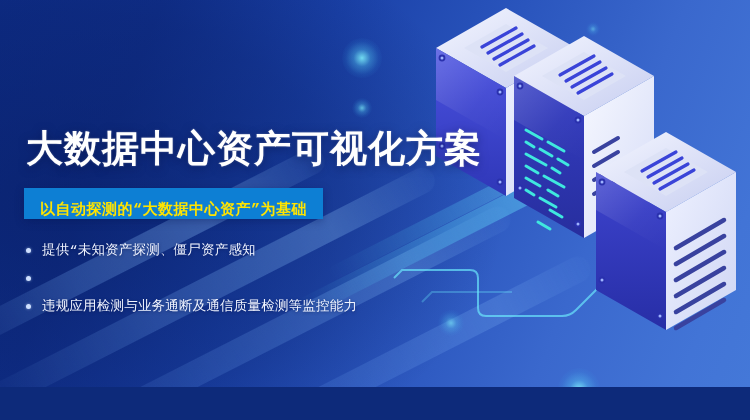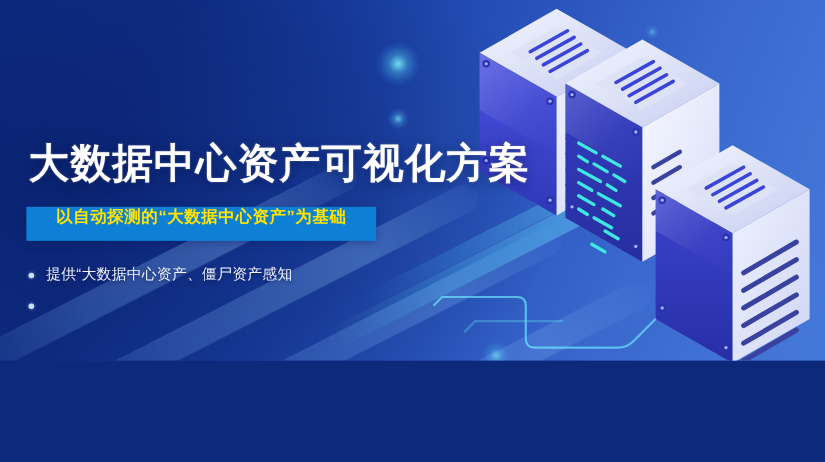--- a/index.html
+++ b/index.html
@@ -3,23 +3,23 @@
 <meta charset="utf-8">
 <style>
   html, body {
     margin: 0;
     padding: 0;
     background: #0d2a7a;
   }
   #banner {
     position: relative;
     width: 750px;
-    height: 328px;
+    height: 387px;
     overflow: hidden;
-    font-family: Liberation Sans, sans-serif;
+    font-family: Liberation Mono, monospace;
     background: linear-gradient(112deg,
         #0f2f8c 0%,
         #11318f 18%,
         #1a41a8 38%,
         #2a55bd 58%,
         #3a68cd 76%,
         #4274d6 92%,
         #4478d8 100%);
   }
 
@@ -80,23 +80,23 @@
     letter-spacing: 1px;
     white-space: nowrap;
     text-shadow: 0 2px 10px rgba(4,16,70,0.55), 0 0 2px rgba(255,255,255,0.35);
   }
 
   .subtitle-bar {
     position: absolute;
     left: 24px;
     top: 188px;
     height: 31px;
-    padding: 0 27px;
+    padding: 0 16px;
     display: flex;
-    align-items: flex-start;
+    align-items: flex-end;
     background: #0d7fd4;
     box-shadow: 0 2px 8px rgba(3,20,80,0.35);
   }
   .subtitle-bar span {
     font-size: 15px;
     font-weight: bold;
     color: #ffe400;
     letter-spacing: 0.5px;
     white-space: nowrap;
   }
@@ -306,21 +306,25 @@
 
     <div class="title">大数据中心资产可视化方案</div>
 
     <div class="subtitle-bar">
       <span>以自动探测的“大数据中心资产”为基础</span>
     </div>
 
     <div class="bullets">
       <div class="bullet">
         <span class="dot"></span>
-        <span class="bullet-text">提供“大数据中心资产、僵尸资产感知</span>
+        <span class="bullet-text">提供“未知资产探测、僵尸资产感知</span>
       </div>
       <div class="bullet">
         <span class="dot"></span>
       </div>
+      <div class="bullet">
+        <span class="dot"></span>
+        <span class="bullet-text">违规应用检测与业务通断及通信质量检测等监控能力</span>
+      </div>
     </div>
 
   </div>
 </div>
 
 </body></html>

